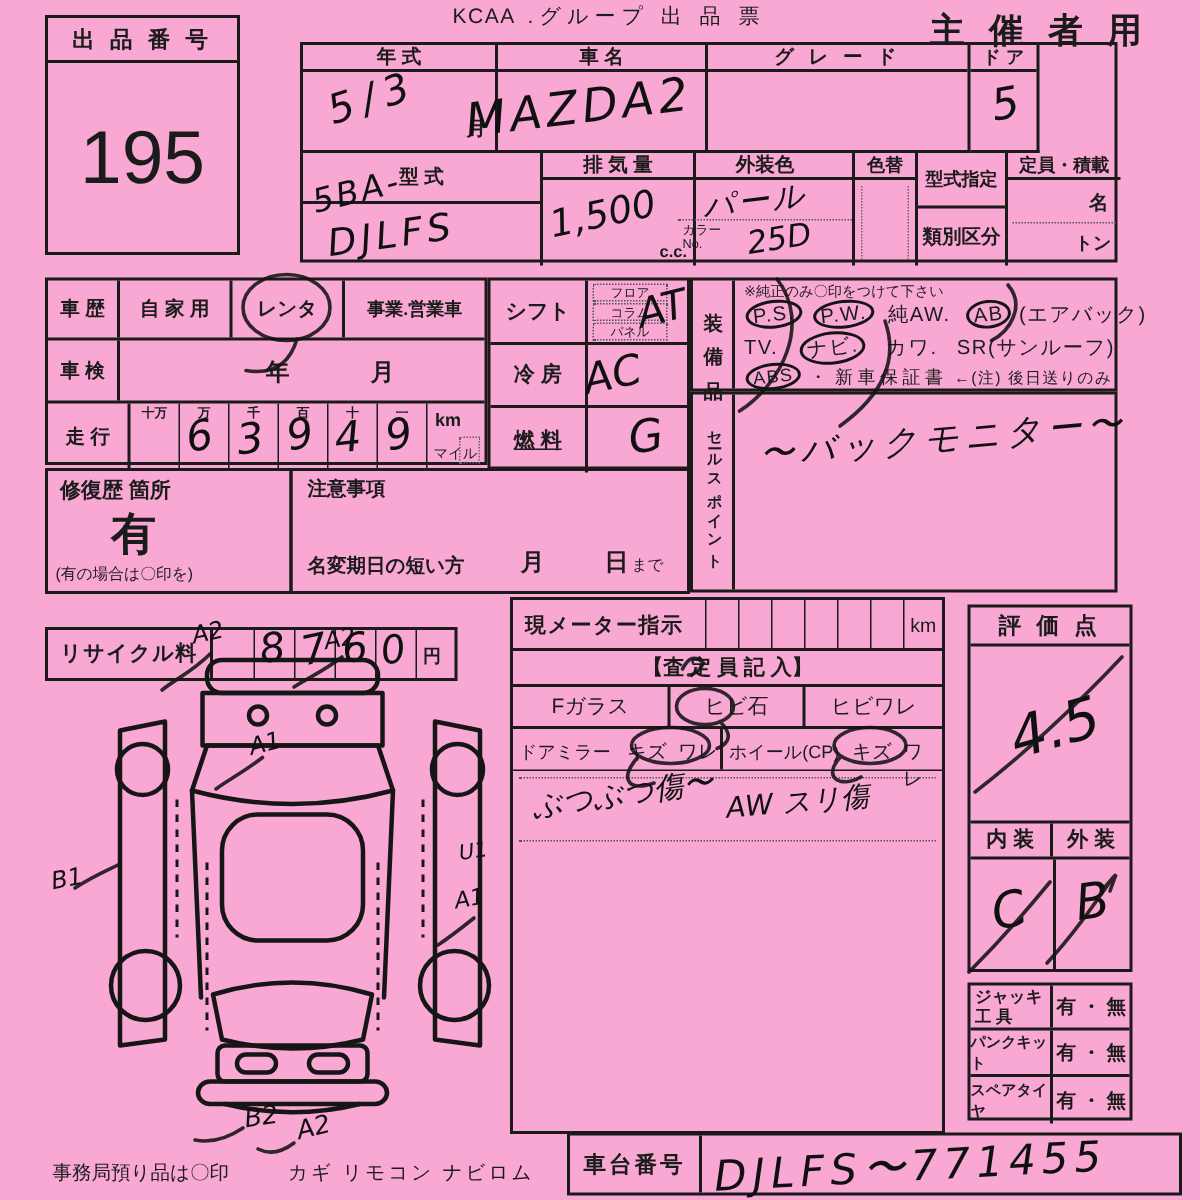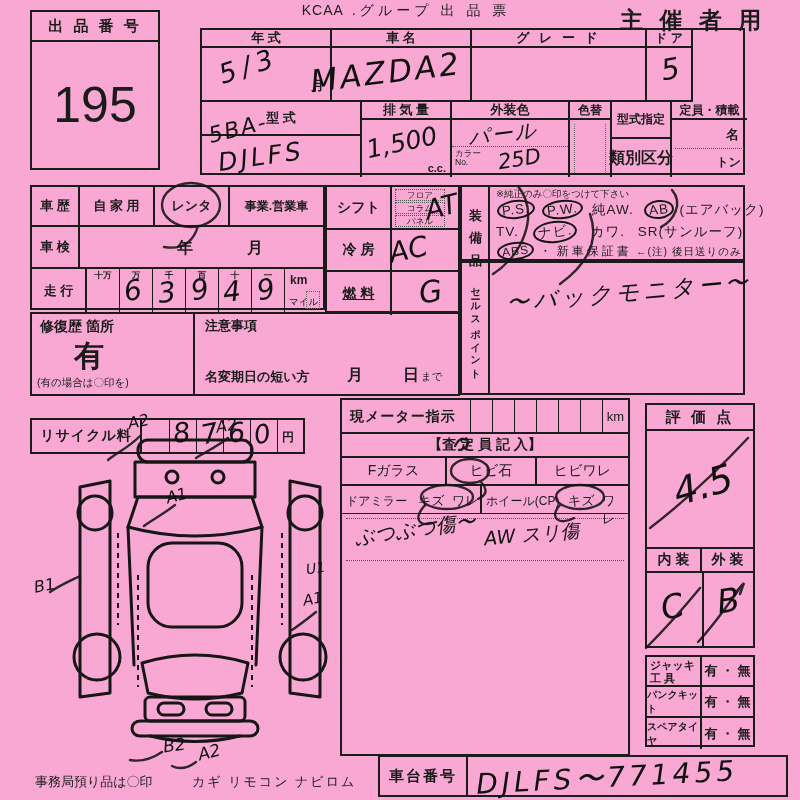--- a/index.html
+++ b/index.html
@@ -54,21 +54,21 @@
     <div class="cell br bb" style="left:445px;top:0;width:46px;height:72px;">
       <div class="cell bb ctr lab" style="left:0;top:0;right:0;height:18px;font-size:12px;">ド ア</div>
       <span class="hw" style="left:14px;top:22px;font-size:29px;transform:rotate(-10deg);">5</span>
     </div>
 
     <div class="cell br" style="left:0;top:72px;width:160px;height:75px;">
       <div class="cell bb ctr lab" style="left:0;top:0;right:0;height:34px;font-size:13px;">型   式</div>
       <span class="hw" style="left:6px;top:14px;font-size:22px;letter-spacing:2px;transform:rotate(-14deg);">5BA-</span>
       <span class="hw" style="left:16px;top:40px;font-size:25px;letter-spacing:3px;transform:rotate(-8deg);">DJLFS</span>
     </div>
-    <div class="cell br" style="left:160px;top:72px;width:90px;height:75px;">
+    <div class="cell br" style="left:160px;top:72px;width:102px;height:75px;">
       <div class="cell bb ctr lab" style="left:0;top:0;right:0;height:18px;font-size:13px;">排 気 量</div>
       <span class="hw" style="left:4px;top:26px;font-size:25px;transform:rotate(-12deg);">1,500</span>
       <div class="cell lab" style="right:4px;bottom:3px;font-size:11px;">c.c.</div>
     </div>
     <div class="cell br" style="left:250px;top:72px;width:118px;height:75px;">
       <div class="cell bb ctr lab" style="left:0;top:0;right:0;height:18px;font-size:13px;">外装色</div>
       <span class="hw" style="left:16px;top:18px;font-size:21px;letter-spacing:2px;transform:rotate(-7deg);">パール</span>
       <div class="cell" style="left:0;top:44px;right:0;bottom:0;border-top:1.5px dotted #555;">
         <div class="cell" style="left:3px;top:2px;font-size:8.5px;line-height:1.1;">
           <div>カラー</div>
@@ -76,21 +76,21 @@
         </div>
         <span class="hw" style="left:46px;top:0;font-size:21px;transform:rotate(-9deg);">25D</span>
       </div>
     </div>
     <div class="cell br" style="left:368px;top:72px;width:42px;height:75px;">
       <div class="cell bb ctr lab" style="left:0;top:0;right:0;height:18px;font-size:12px;">色替</div>
       <div class="cell" style="left:4px;top:22px;right:4px;bottom:4px;border-left:1px dotted #666;border-right:1px dotted #666;"></div>
     </div>
     <div class="cell br" style="left:410px;top:72px;width:60px;height:75px;">
       <div class="cell bb ctr lab" style="left:0;top:0;right:0;height:37px;font-size:12px;">型式指定</div>
-      <div class="cell ctr lab" style="left:0;top:37px;right:0;bottom:0;font-size:16px;">類別区分</div>
+      <div class="cell ctr lab" style="left:0;top:37px;right:0;bottom:0;font-size:13px;">類別区分</div>
     </div>
     <div class="cell" style="left:470px;top:72px;width:75px;height:75px;">
       <div class="cell bb ctr lab" style="left:0;top:0;right:0;height:18px;font-size:12px;">定員・積載</div>
       <div class="cell lab" style="right:8px;top:24px;font-size:13px;">名</div>
       <div class="dotline" style="left:3px;right:3px;top:46px;"></div>
       <div class="cell lab" style="right:6px;top:52px;font-size:12px;">トン</div>
     </div>
   </div>
 
   <div class="box" style="left:30px;top:185px;width:295px;height:125px;">

